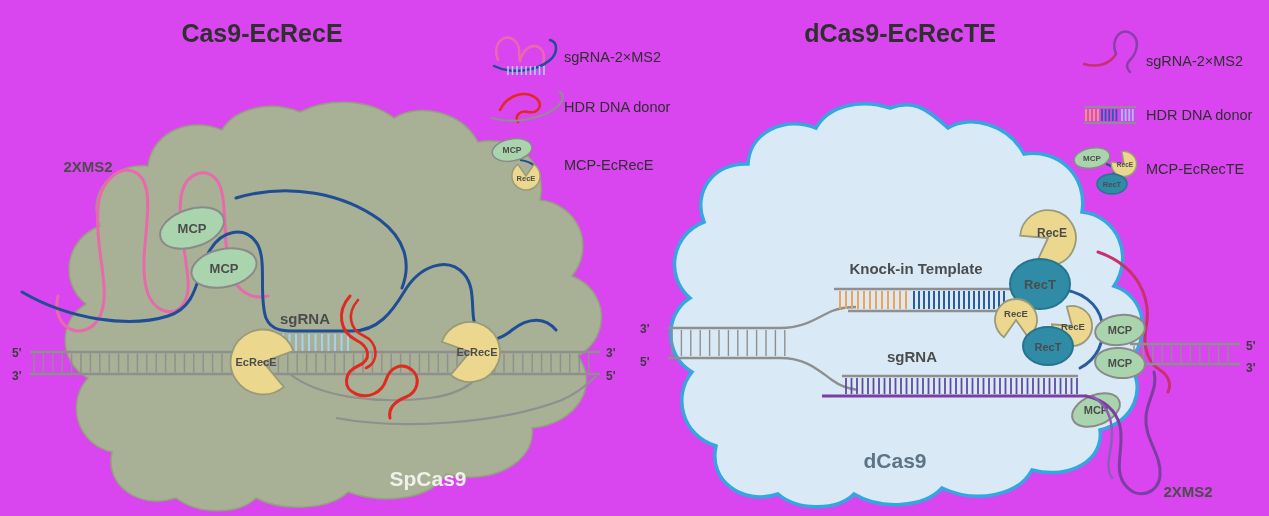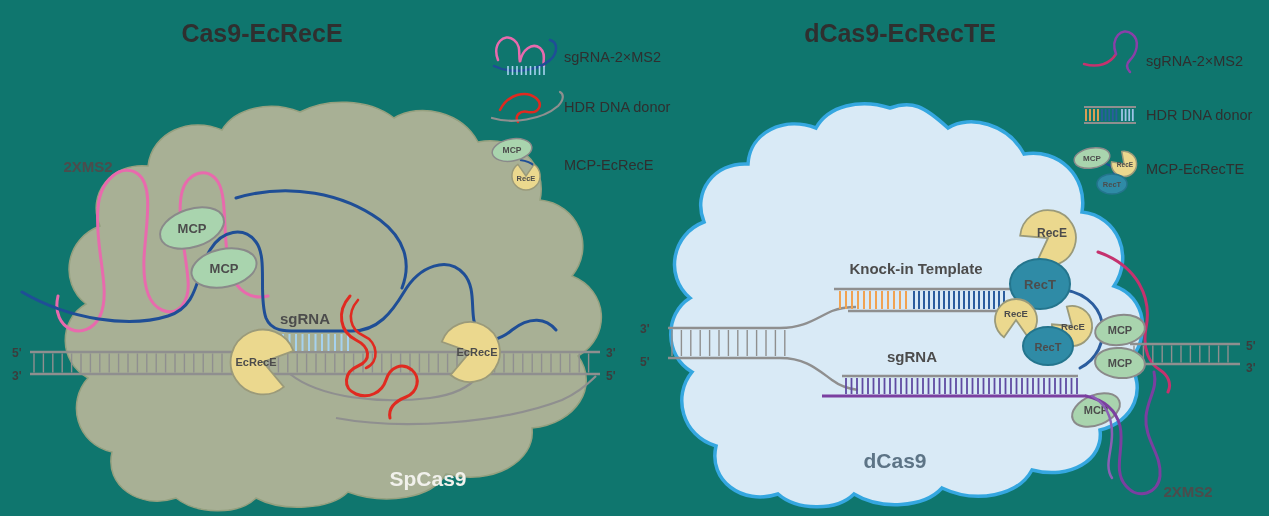--- a/index.html
+++ b/index.html
@@ -1,16 +1,16 @@
 <!DOCTYPE html>
 <html><head>
 <meta charset="utf-8">
 <style>
   html,body{margin:0;padding:0;background:#ffffff;}
-  .canvas{position:relative;width:1269px;height:516px;background:#0f766e;overflow:hidden;}
+  .canvas{position:relative;width:1269px;height:516px;background:#d946ef;overflow:hidden;}
   svg{display:block;}
   text{font-family:"Liberation Sans", sans-serif;}
   .title{font-weight:bold;font-size:25px;fill:#2f2f2f;}
   .legend-label{font-size:14.5px;fill:#2f2f2f;}
   .end-label{font-size:12px;font-weight:bold;fill:#3c3c3c;}
   .shape-label{font-weight:bold;fill:#4c4c4c;}
 </style>
 </head>
 <body>
 

